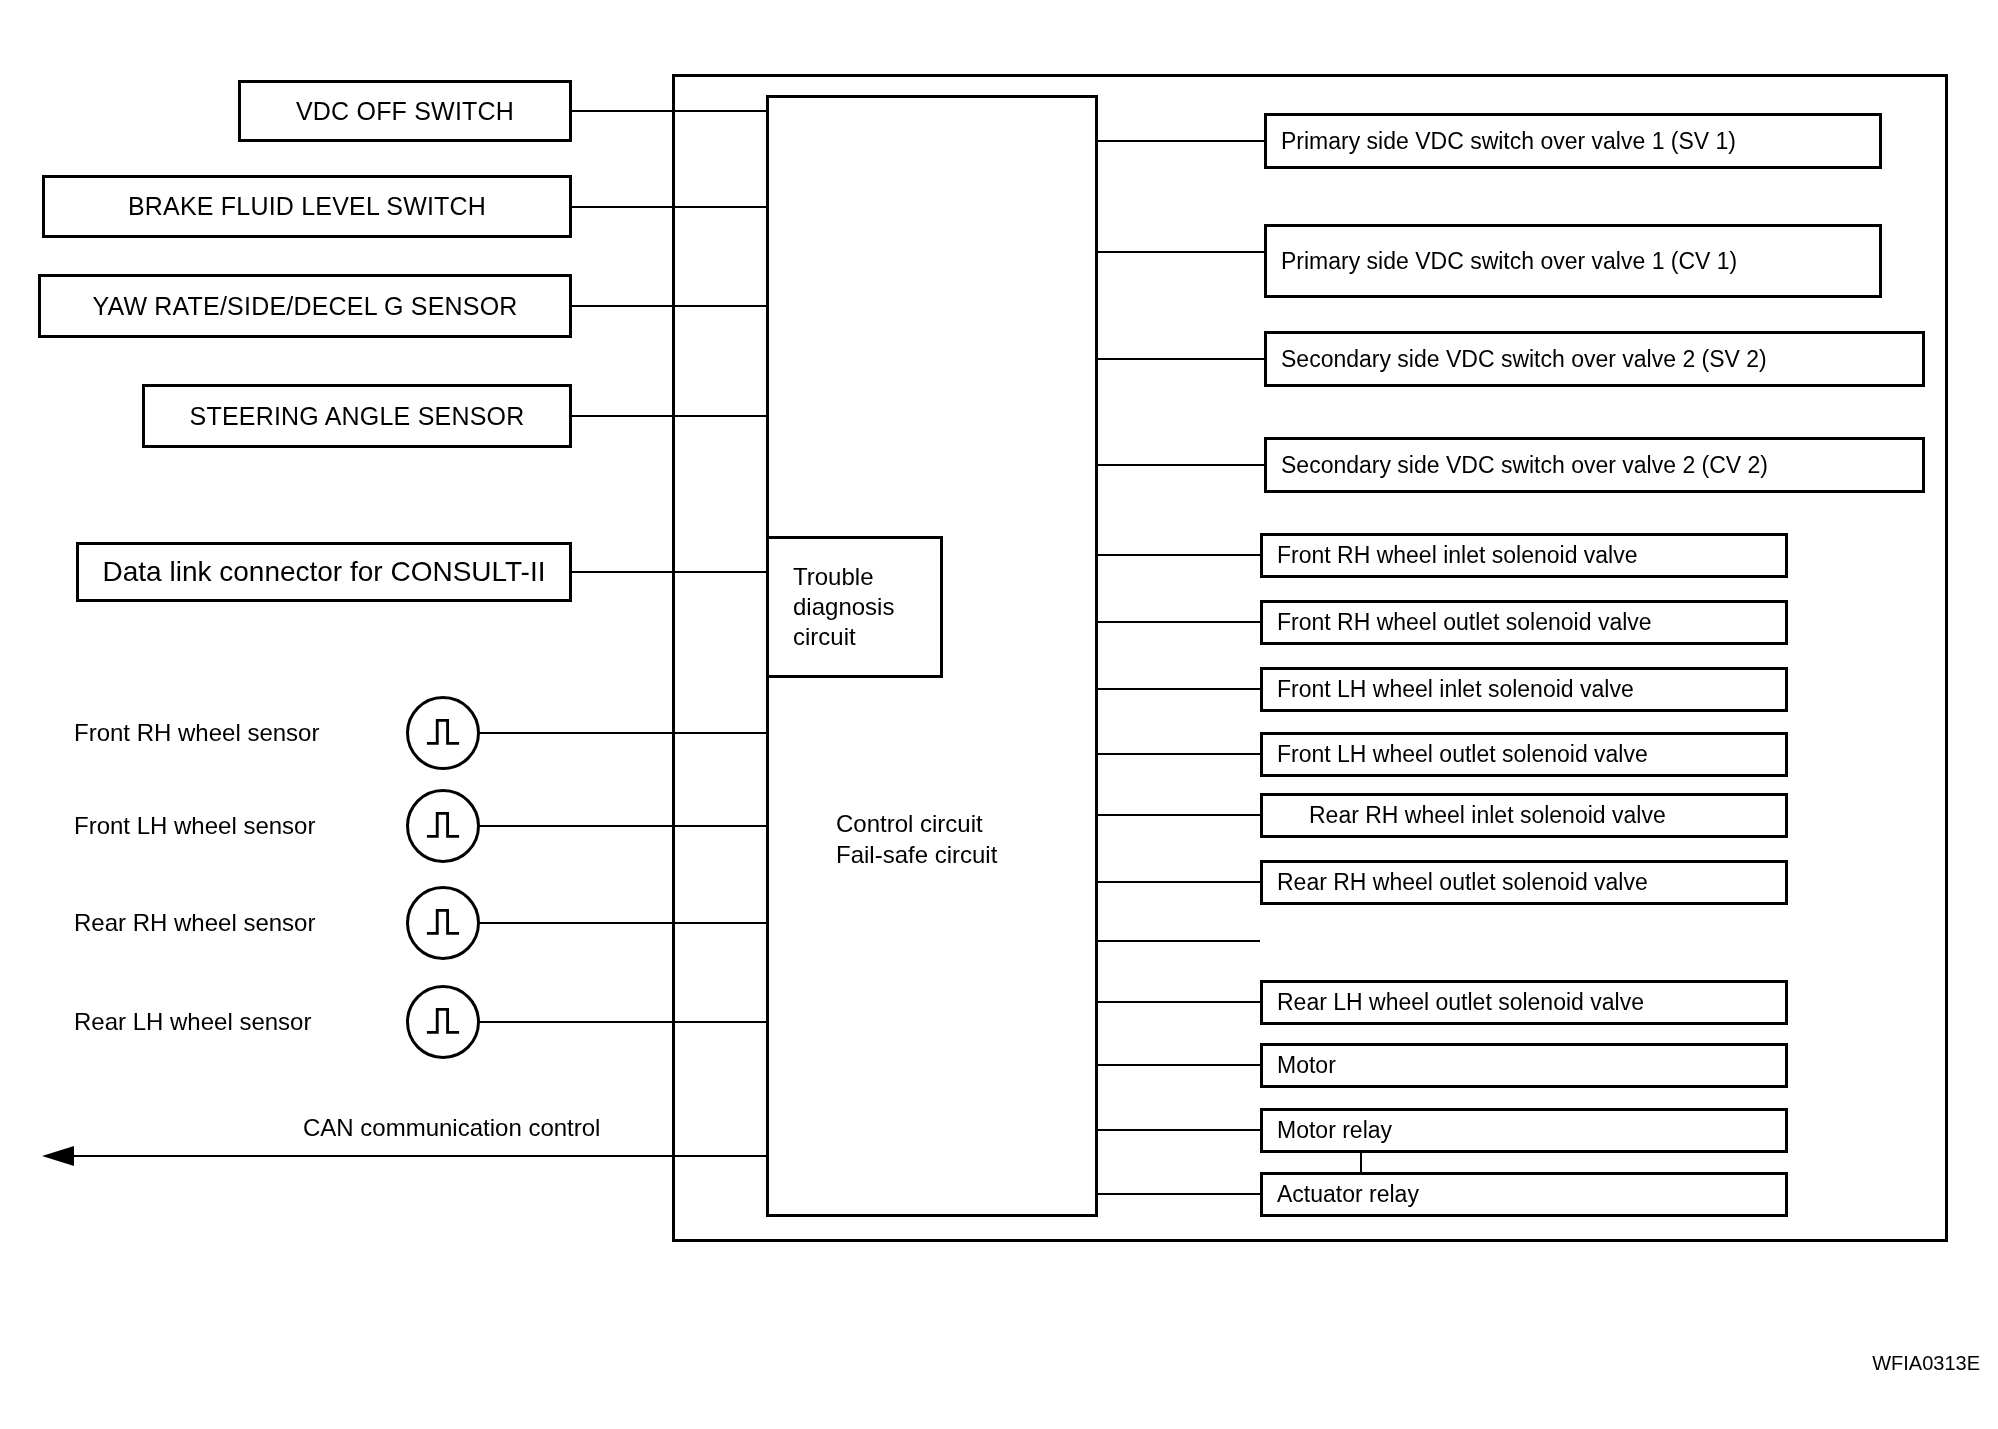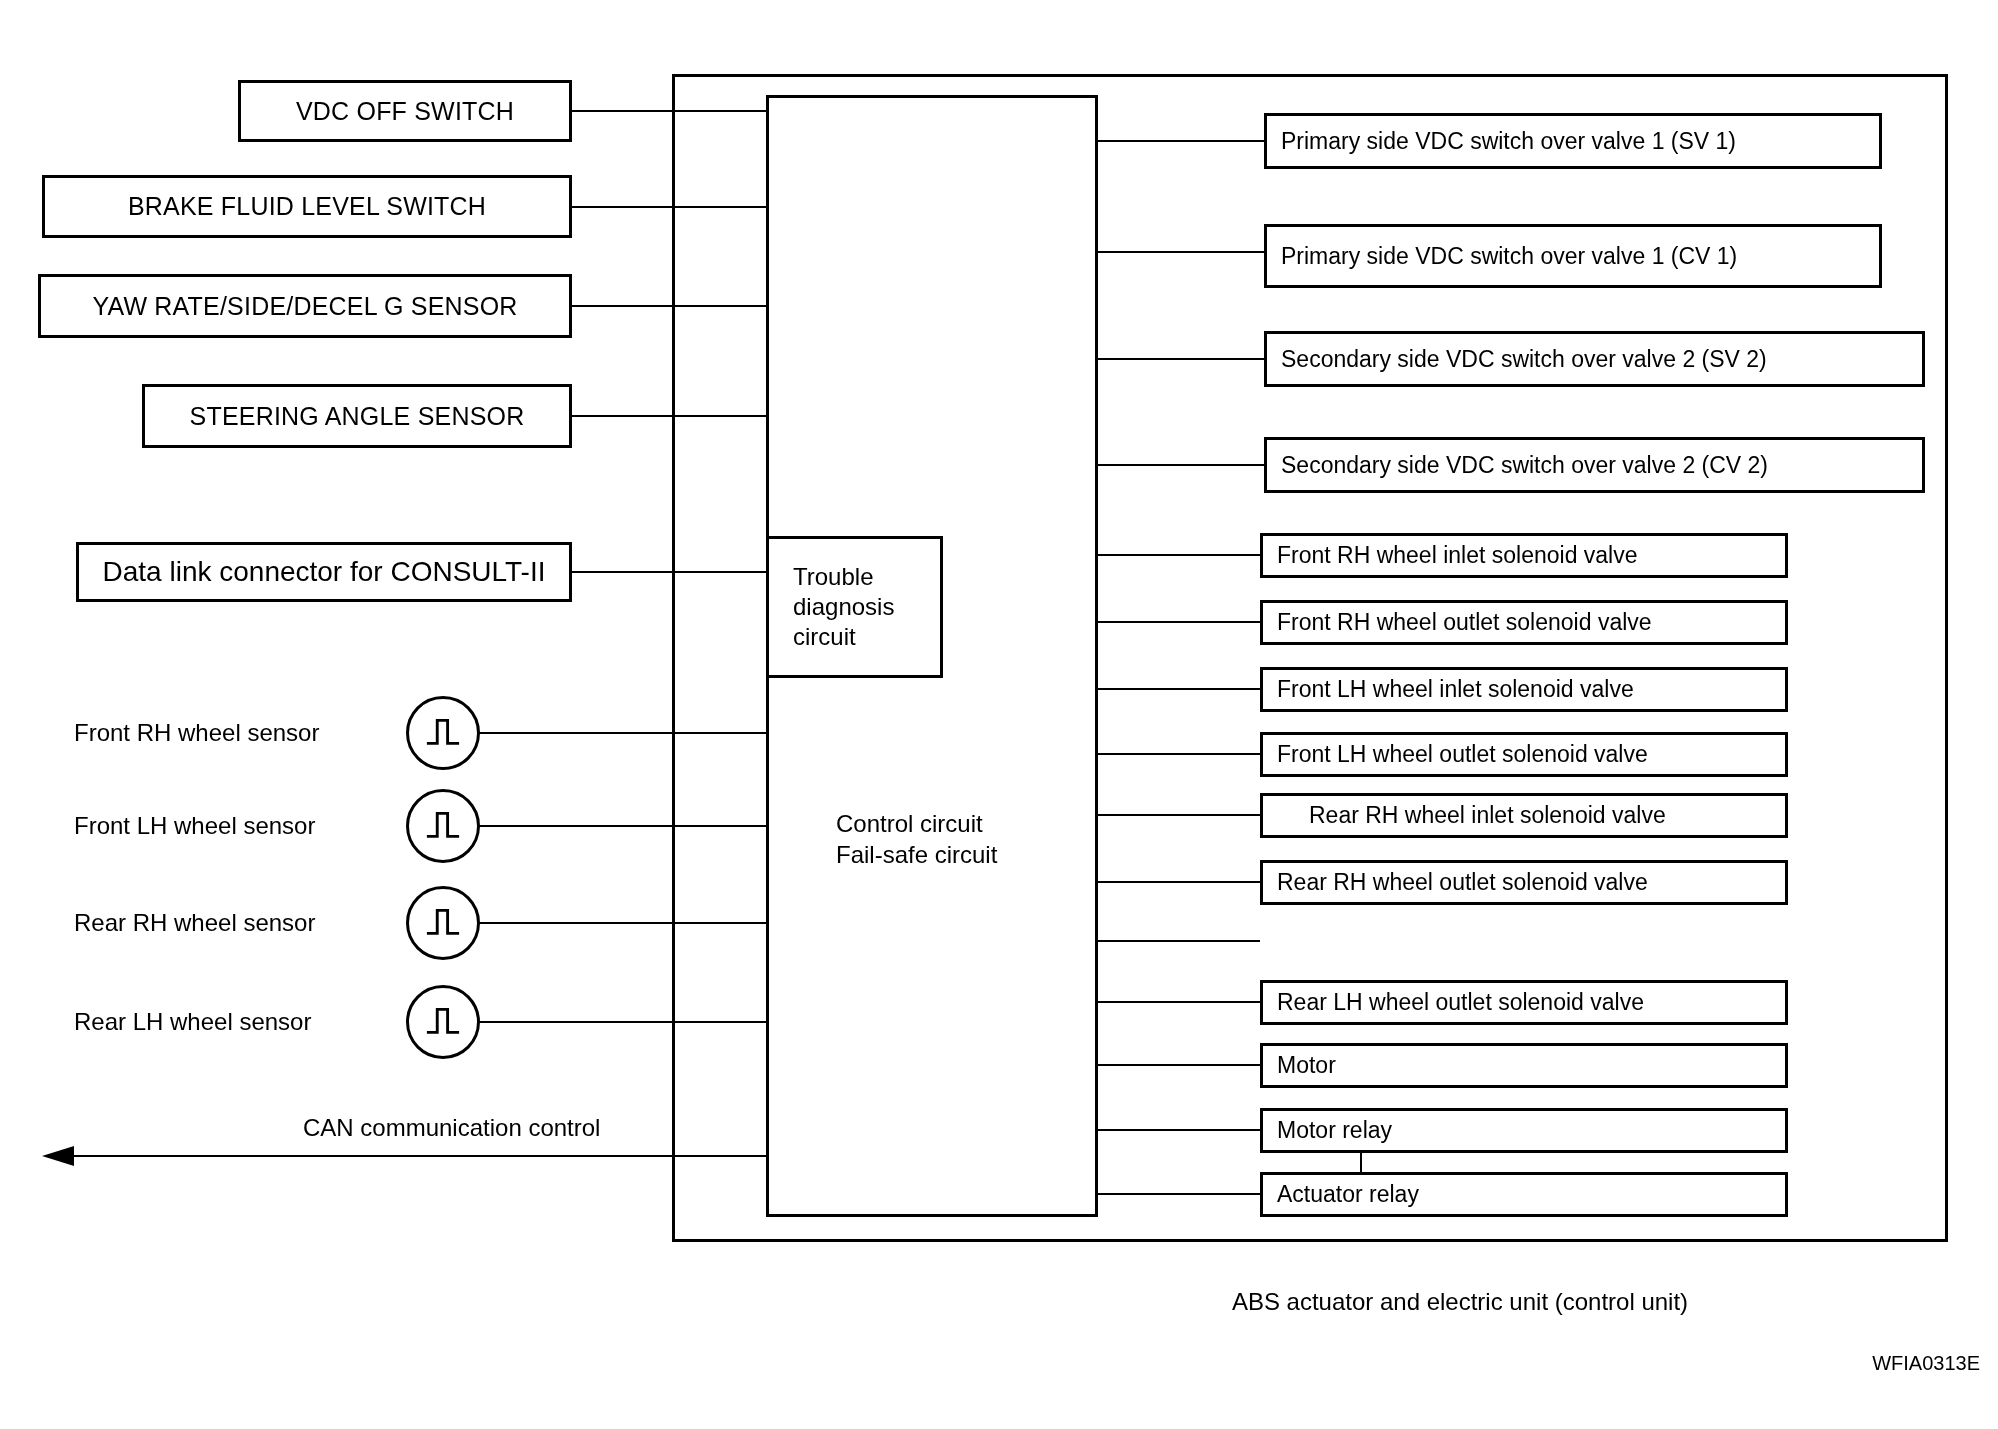--- a/index.html
+++ b/index.html
@@ -101,31 +101,30 @@
         <path d="M6 29 H15 V9 H24 V29 H34" fill="none" stroke="#000" stroke-width="2.5"></path>
       </svg>
   </div>
   <div class="circle" style="left:406px; top:985px;">
     <svg width="46" height="46" viewBox="0 0 40 40">
         <path d="M6 29 H15 V9 H24 V29 H34" fill="none" stroke="#000" stroke-width="2.5"></path>
       </svg>
   </div>
 
   <div class="box rbox" style="left:1264px; top:113px; width:618px; height:56px;">Primary side VDC switch over valve 1 (SV 1)</div>
-  <div class="box rbox" style="left:1264px; top:224px; width:618px; height:64px;">Primary side VDC switch over valve 1 (CV 1)</div>
+  <div class="box rbox" style="left:1264px; top:224px; width:618px; height:74px;">Primary side VDC switch over valve 1 (CV 1)</div>
   <div class="box rbox" style="left:1264px; top:331px; width:661px; height:56px;">Secondary side VDC switch over valve 2 (SV 2)</div>
   <div class="box rbox" style="left:1264px; top:437px; width:661px; height:56px;">Secondary side VDC switch over valve 2 (CV 2)</div>
 
   <div class="box rbox" style="left:1260px; top:533px; width:528px; height:45px;">Front RH wheel inlet solenoid valve</div>
   <div class="box rbox" style="left:1260px; top:600px; width:528px; height:45px;">Front RH wheel outlet solenoid valve</div>
   <div class="box rbox" style="left:1260px; top:667px; width:528px; height:45px;">Front LH wheel inlet solenoid valve</div>
   <div class="box rbox" style="left:1260px; top:732px; width:528px; height:45px;">Front LH wheel outlet solenoid valve</div>
   <div class="box rbox" style="left:1260px; top:793px; width:528px; height:45px;padding-left:46px;">Rear RH wheel inlet solenoid valve</div>
   <div class="box rbox" style="left:1260px; top:860px; width:528px; height:45px;">Rear RH wheel outlet solenoid valve</div>
   <div class="box rbox" style="left:1260px; top:980px; width:528px; height:45px;">Rear LH wheel outlet solenoid valve</div>
   <div class="box rbox" style="left:1260px; top:1043px; width:528px; height:45px;">Motor</div>
   <div class="box rbox" style="left:1260px; top:1108px; width:528px; height:45px;">Motor relay</div>
   <div class="box rbox" style="left:1260px; top:1172px; width:528px; height:45px;">Actuator relay</div>
 
-  <div class="caption" style="left:1160px; top:1288px; width:600px;">ABS actuator and electric unit (control unit)</div>
   <div class="figcode" style="left:1700px; top:1352px; width:280px;">WFIA0313E</div>
 
 </div>
 
 </body></html>

